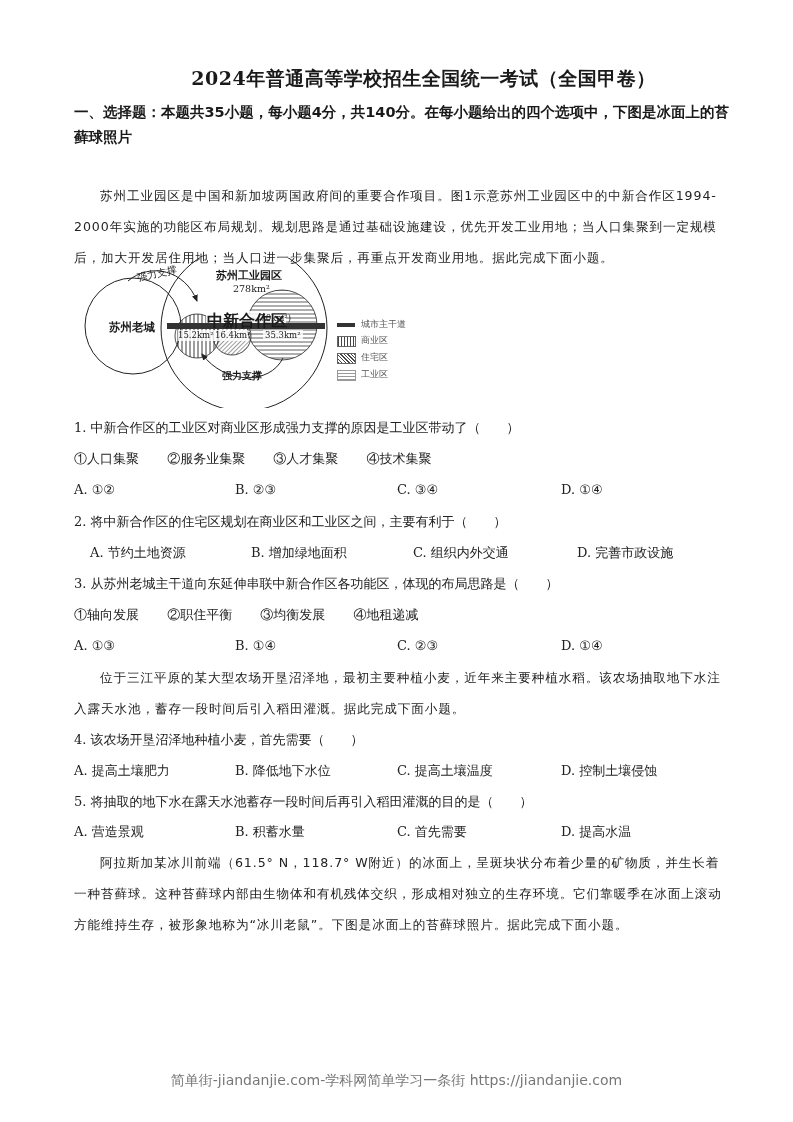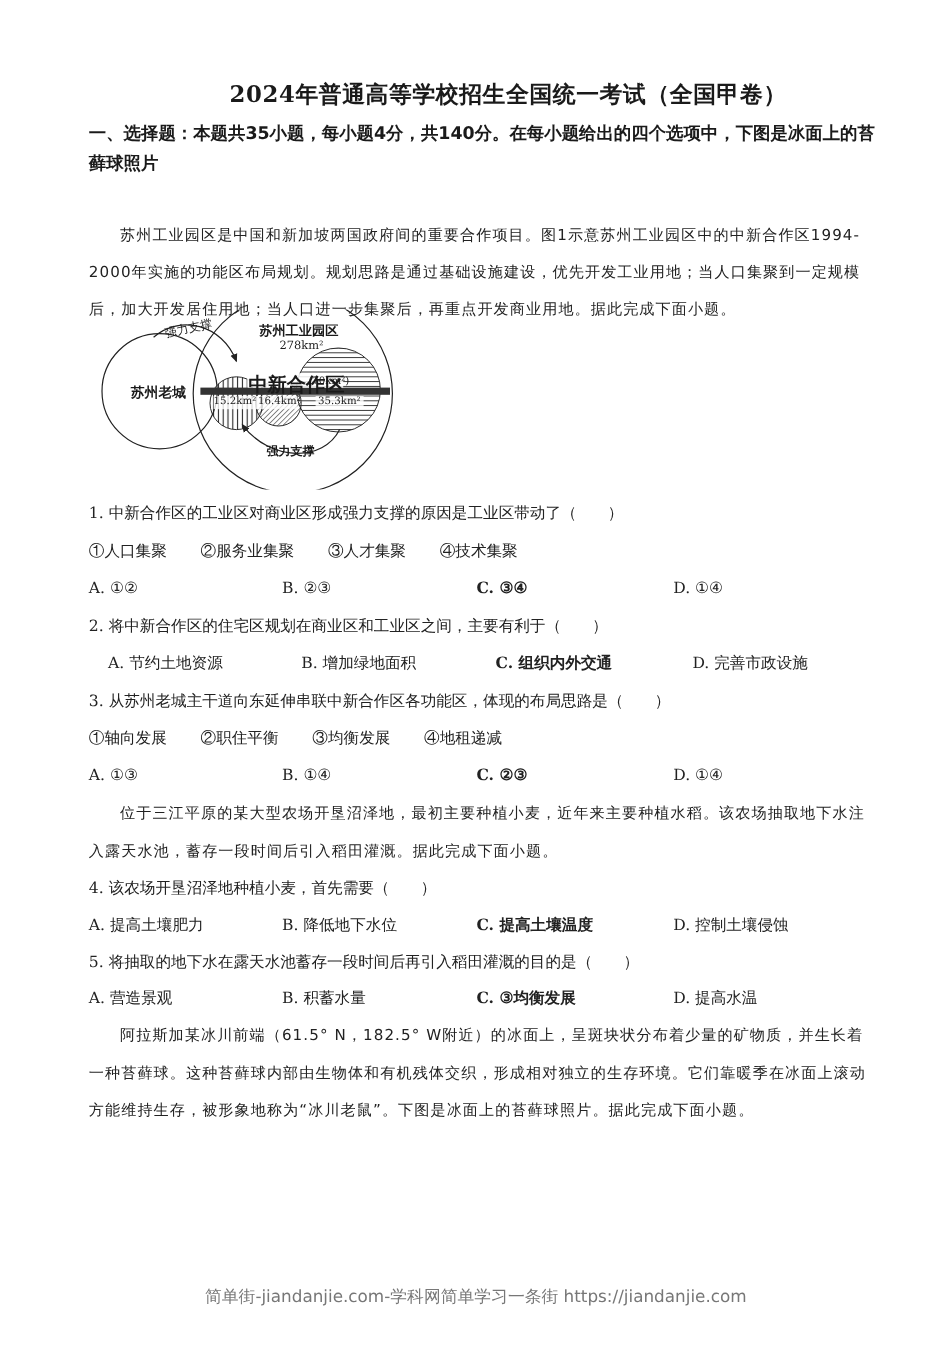--- a/index.html
+++ b/index.html
@@ -24,21 +24,21 @@
     color: #222;
   }
   .line {
     position: absolute; left: 74px; width: 660px;
     font-family: "DejaVu Serif", "Liberation Serif", serif;
     font-size: 13px; white-space: nowrap; color: #222;
   }
   .opts { position: absolute; left: 74px; width: 660px; height: 20px;
     font-family: "DejaVu Serif", "Liberation Serif", serif; font-size: 13px; color: #222; }
   .opt { position: absolute; top: 0; white-space: nowrap; }
-  .opt.a { left: 0; } .opt.b { left: 161px; } .opt.c { left: 323px; font-weight: bold; } .opt.d { left: 487px; }
+  .opt.a { left: 0; } .opt.b { left: 161px; } .opt.c { left: 323px; } .opt.d { left: 487px; }
   .stmts { position: absolute; left: 74px; height: 20px;
     font-family: "DejaVu Serif", "Liberation Serif", serif; font-size: 13px; color: #222; white-space: nowrap; }
   .stmt { display: inline-block; margin-right: 24px; }
   .figure { position: absolute; left: 80px; top: 258px; width: 370px; height: 150px; }
   .footer {
     position: absolute; left: 0; top: 1072px; width: 793px; text-align: center;
     font-family: "DejaVu Sans", "Liberation Sans", sans-serif;
     font-size: 14px; color: #777;
   }
 </style>
@@ -96,20 +96,38 @@
   <div class="sans" style="position:absolute; left:136px; top:10px; font-size:11px; font-weight:bold;">苏州工业园区</div>
   <div class="serif" style="position:absolute; left:153px; top:25px; font-size:9.5px;">278km²</div>
   <div class="sans" style="position:absolute; left:127px; top:53px; font-size:16px; font-weight:bold;">中新合作区</div>
   <div class="serif" style="position:absolute; left:177px; top:55px; font-size:8.5px;">(70km²)</div>
   <div class="serif" style="position:absolute; left:98px; top:72px; font-size:8.5px;">15.2km²</div>
   <div class="serif" style="position:absolute; left:135px; top:72px; font-size:8.5px;">16.4km²</div>
   <div class="serif" style="position:absolute; left:185px; top:72px; font-size:8.5px;">35.3km²</div>
   <div class="sans" style="position:absolute; left:142px; top:111px; font-size:10px; font-weight:bold;">强力支撑</div>
 
   
+  <div style="position:absolute; left:257px; top:60px; width:110px;">
+    <div style="height:16px; position:relative;">
+      <span style="position:absolute; left:0; top:5px; width:18px; height:4px; background:#333;"></span>
+      <span class="sans" style="position:absolute; left:24px; top:0; font-size:9px; color:#555;">城市主干道</span>
+    </div>
+    <div style="height:17px; position:relative;">
+      <span style="position:absolute; left:0; top:2px; width:17px; height:9px; border:1px solid #666; background:repeating-linear-gradient(90deg,#444 0 1px,#fff 1px 3px);"></span>
+      <span class="sans" style="position:absolute; left:24px; top:0; font-size:9px; color:#555;">商业区</span>
+    </div>
+    <div style="height:17px; position:relative;">
+      <span style="position:absolute; left:0; top:2px; width:17px; height:9px; border:1px solid #666; background:repeating-linear-gradient(45deg,#444 0 1px,#fff 1px 2.5px);"></span>
+      <span class="sans" style="position:absolute; left:24px; top:0; font-size:9px; color:#555;">住宅区</span>
+    </div>
+    <div style="height:17px; position:relative;">
+      <span style="position:absolute; left:0; top:2px; width:17px; height:9px; border:1px solid #999; background:repeating-linear-gradient(0deg,#999 0 1px,#fff 1px 3px);"></span>
+      <span class="sans" style="position:absolute; left:24px; top:0; font-size:9px; color:#555;">工业区</span>
+    </div>
+  </div>
 </div>
 
 <div class="line" style="top:419px;">1. 中新合作区的工业区对商业区形成强力支撑的原因是工业区带动了（　　）</div>
 <div class="stmts" style="top:450px;">
   <span class="stmt">①人口集聚</span>
   <span class="stmt">②服务业集聚</span>
   <span class="stmt">③人才集聚</span>
   <span class="stmt">④技术集聚</span>
 </div>
 <div class="opts" style="top:482px;">
@@ -148,19 +166,19 @@
   <span class="opt a">A.  提高土壤肥力</span>
   <span class="opt b">B.  降低地下水位</span>
   <span class="opt c">C.  提高土壤温度</span>
   <span class="opt d">D.  控制土壤侵蚀</span>
 </div>
 
 <div class="line" style="top:793px;">5. 将抽取的地下水在露天水池蓄存一段时间后再引入稻田灌溉的目的是（　　）</div>
 <div class="opts" style="top:823px;">
   <span class="opt a">A.  营造景观</span>
   <span class="opt b">B.  积蓄水量</span>
-  <span class="opt c">C.  ③均衡发展</span>
+  <span class="opt c">C.  首先需要</span>
   <span class="opt d">D.  提高水温</span>
 </div>
 
-<div class="para" style="top:847px;">阿拉斯加某冰川前端（61.5° N，182.5° W附近）的冰面上，呈斑块状分布着少量的矿物质，并生长着一种苔藓球。这种苔藓球内部由生物体和有机残体交织，形成相对独立的生存环境。它们靠暖季在冰面上滚动方能维持生存，被形象地称为“冰川老鼠”。下图是冰面上的苔藓球照片。据此完成下面小题。</div>
+<div class="para" style="top:847px;">阿拉斯加某冰川前端（61.5° N，118.7° W附近）的冰面上，呈斑块状分布着少量的矿物质，并生长着一种苔藓球。这种苔藓球内部由生物体和有机残体交织，形成相对独立的生存环境。它们靠暖季在冰面上滚动方能维持生存，被形象地称为“冰川老鼠”。下图是冰面上的苔藓球照片。据此完成下面小题。</div>
 
 <div class="footer">简单街-jiandanjie.com-学科网简单学习一条街 https://jiandanjie.com</div>
 
 </body></html>

